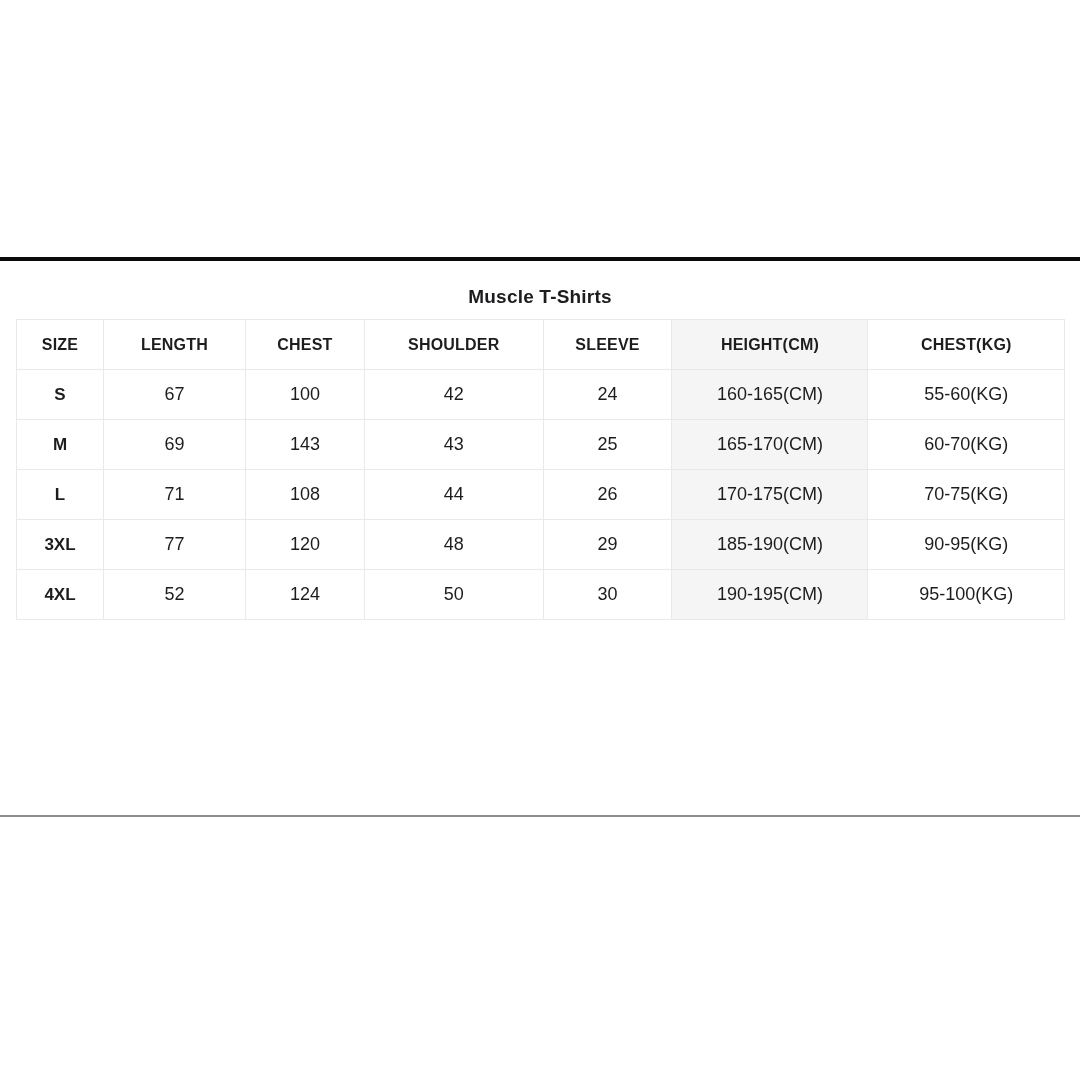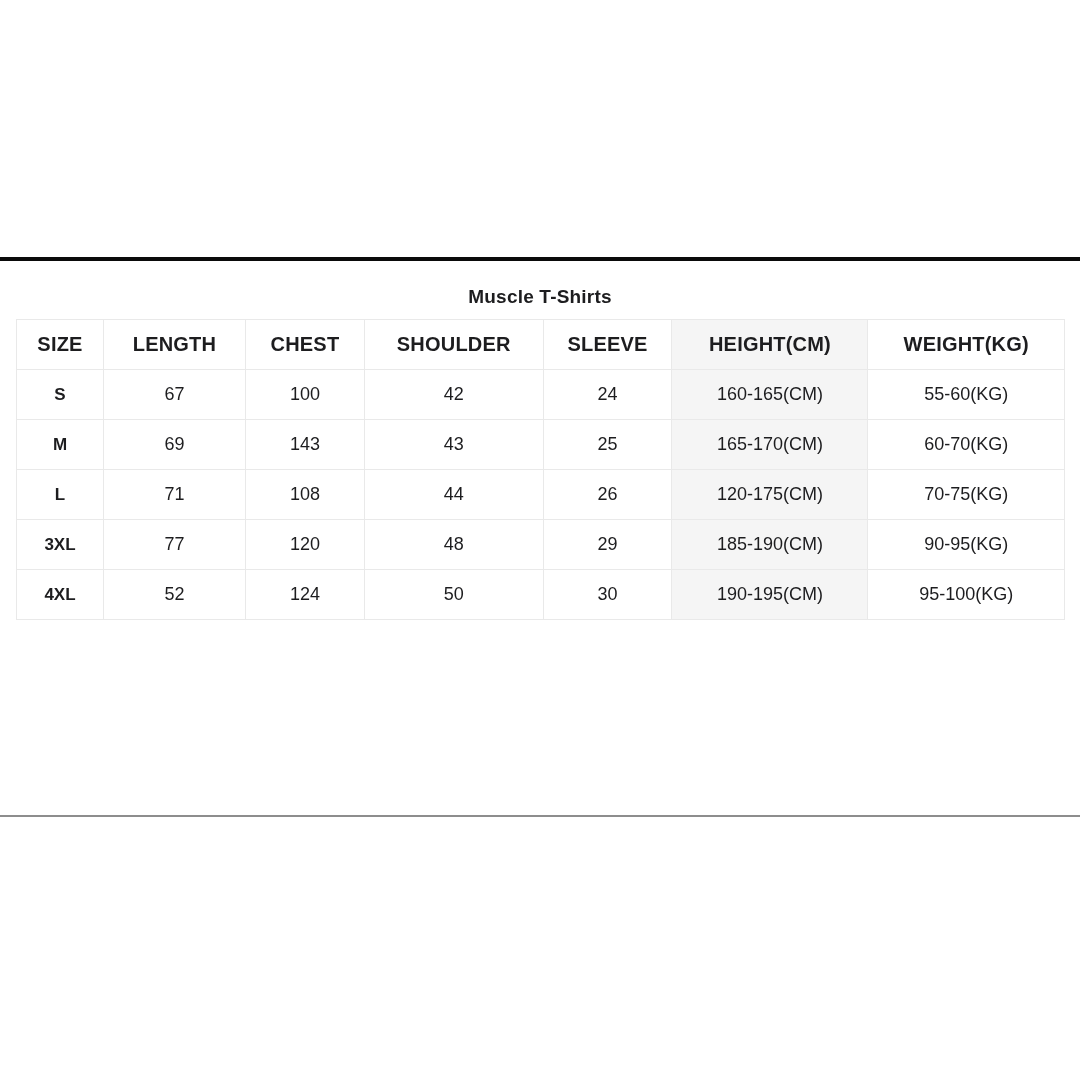--- a/index.html
+++ b/index.html
@@ -46,21 +46,21 @@
     border: 1px solid var(--border, #e9e9e9);
     text-align: center;
     vertical-align: middle;
     height: 50px;
     padding: 0 4px;
     background: #ffffff;
     white-space: nowrap;
     overflow: hidden;
   }
   table.size-chart th {
-    font-size: 20px;
+    font-size: 16px;
     font-weight: bold;
     letter-spacing: 0.2px;
   }
   table.size-chart td.size-col {
     font-weight: bold;
     font-size: 17px;
   }
   
   table.size-chart th:nth-child(6),
   table.size-chart td:nth-child(6) {
@@ -106,21 +106,21 @@
       <col class="col-weight">
     </colgroup>
     <thead>
       <tr>
         <th>SIZE</th>
         <th>LENGTH</th>
         <th>CHEST</th>
         <th>SHOULDER</th>
         <th>SLEEVE</th>
         <th>HEIGHT(CM)</th>
-        <th>WEIGHT(KG)</th>
+        <th>CHEST(KG)</th>
       </tr>
     </thead>
     <tbody>
       <tr>
         <td class="size-col">S</td>
         <td>67</td>
         <td>100</td>
         <td>42</td>
         <td>24</td>
         <td>160-165(CM)</td>
@@ -134,21 +134,21 @@
         <td>25</td>
         <td>165-170(CM)</td>
         <td>60-70(KG)</td>
       </tr>
       <tr>
         <td class="size-col">L</td>
         <td>71</td>
         <td>108</td>
         <td>44</td>
         <td>26</td>
-        <td>120-175(CM)</td>
+        <td>170-175(CM)</td>
         <td>70-75(KG)</td>
       </tr>
       <tr>
         <td class="size-col">3XL</td>
         <td>77</td>
         <td>120</td>
         <td>48</td>
         <td>29</td>
         <td>185-190(CM)</td>
         <td>90-95(KG)</td>

